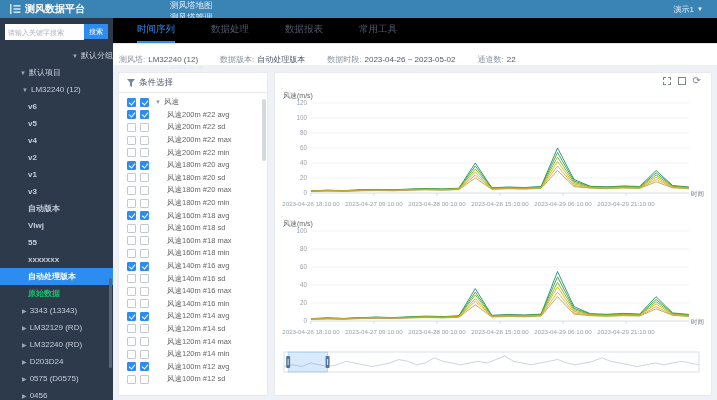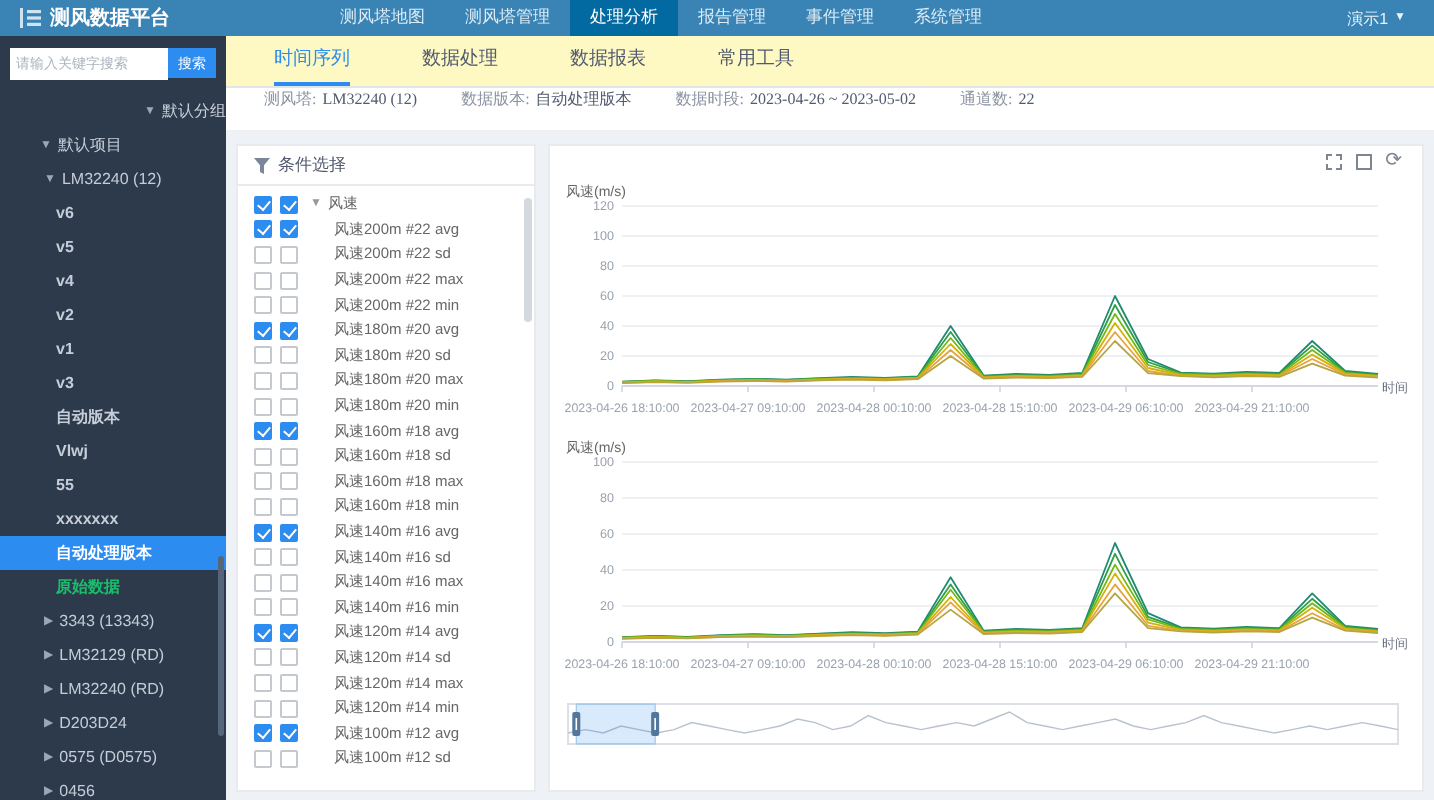--- a/index.html
+++ b/index.html
@@ -2,21 +2,21 @@
 <html><head>
 <meta charset="utf-8">
 <style>
   * { margin:0; padding:0; box-sizing:border-box; }
   html,body { width:717px; height:400px; overflow:hidden; }
   body { font-family:"Liberation Sans","DejaVu Sans",sans-serif; background:#eef1f5; position:relative; font-size:9px; }
 
   
   .topbar { position:absolute; top:0; left:0; right:0; height:18px; background:#3a83b5; display:flex; align-items:stretch; color:#eaf3fa; }
   .brand { display:flex; align-items:center; gap:4px; padding-left:10px; width:160px; font-size:10px; font-weight:bold; color:#fff; }
-  .nav-items { display:flex; align-items:stretch; }
+  .nav-items { display:flex; align-items:stretch;flex-direction:column; }
   .nav-item { padding:0 10px; display:flex; align-items:center; font-size:8.5px; cursor:pointer; color:#dcebf5; }
   .nav-item.active { background:#0369a1; color:#fff; }
   .topbar-spacer { flex:1; }
   .user-menu { display:flex; align-items:center; gap:3px; padding-right:14px; font-size:8px; color:#eaf3fa; cursor:pointer; }
   .caret { font-size:6px; }
 
   
   .sidebar { position:absolute; top:18px; left:0; width:113px; bottom:0; background:#2d3a4b; overflow:hidden; }
   .search-row { display:flex; padding:6px 5px 5px 5px; }
   .search-input { flex:1; height:16px; border:none; font-size:7px; padding:0 3px; color:#333; background:#fff; min-width:0; }
@@ -28,24 +28,24 @@
   .tree-item.d0 { padding-left:10px;justify-content:flex-end; }
   .tree-item.d1 { padding-left:20px; }
   .tree-item.d2 { padding-left:22px; }
   .tree-item.d3 { padding-left:28px;font-weight:bold; }
   .tree-item.selected { background:#2d8cf0; color:#fff; }
   .tree-item.green { color:#19be6b; }
   .side-scroll { position:absolute; right:1px; top:260px; width:3px; height:90px; background:#55657a; border-radius:2px; }
 
   
   .main { position:absolute; left:113px; top:18px; right:0; bottom:0; }
-  .tabbar { height:26px; background:#fef9c3; border-bottom:1px solid #e2e6ea; display:flex; align-items:stretch; padding-left:24px; gap:36px; }
+  .tabbar { height:26px; background:#000000; border-bottom:1px solid #e2e6ea; display:flex; align-items:stretch; padding-left:24px; gap:36px; }
   .tab { display:flex; align-items:center; font-size:9.5px; color:#515a6e; border-bottom:2px solid transparent; cursor:pointer; }
   .tab.active { color:#2d8cf0; border-bottom-color:#2d8cf0; }
-  .infobar { height:22px; background:#fff; border-bottom:1px solid #eef0f3; display:flex; align-items:flex-start; padding-left:19px; gap:22px; font-size:8px;font-family:Liberation Serif, serif; }
+  .infobar { height:22px; background:#fff; border-bottom:1px solid #eef0f3; display:flex; align-items:flex-end; padding-left:6px; gap:22px; font-size:8px; }
   .info-field .lbl { color:#8a93a0; }
   .info-field .val { color:#515a6e; margin-left:3px; }
 
   .content { position:absolute; top:54px; left:5px; right:5px; bottom:4px; display:flex; gap:6px; }
 
   
   .filter-card { width:152px; background:#fff; border:1px solid #e8eaec; display:flex; flex-direction:column; }
   .filter-header { height:20px; display:flex; align-items:center; gap:4px; padding-left:8px; font-size:8.5px; color:#515a6e; border-bottom:1px solid #e8eaec; }
   .channel-list { flex:1; overflow:hidden; position:relative; padding:3px 0 0 0; }
   .channel-row { height:12.6px; display:flex; align-items:center; padding-left:8px; font-size:7.5px; color:#666; cursor:pointer; white-space:nowrap; }

